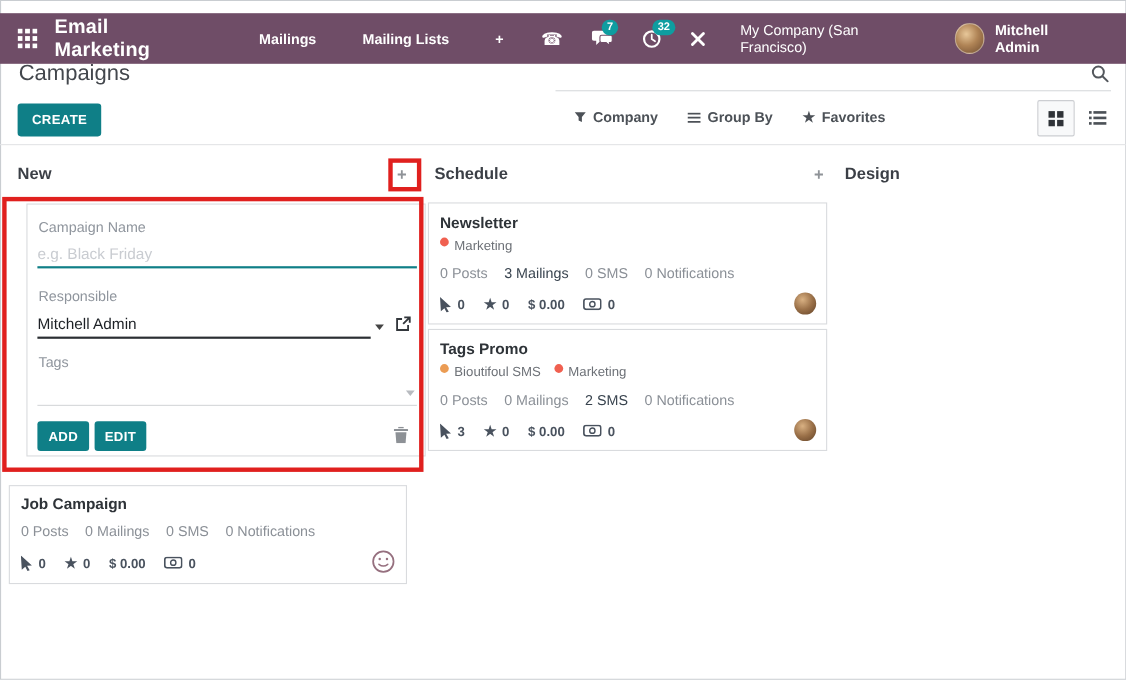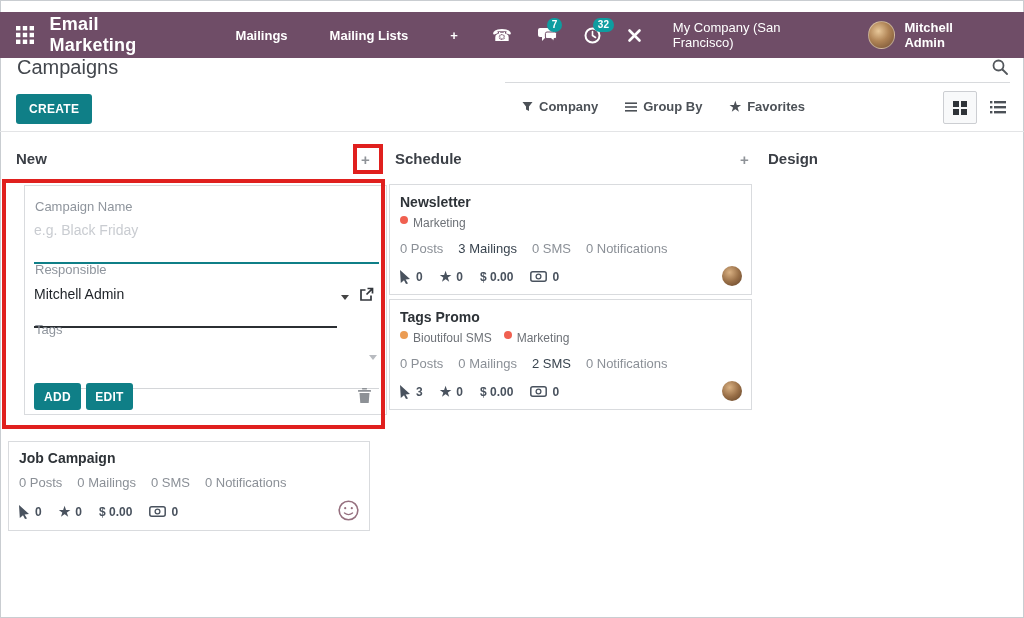--- a/index.html
+++ b/index.html
@@ -41,21 +41,21 @@
   .list-toggle{width:26px;height:31px;display:flex;align-items:center;justify-content:center;cursor:pointer;}
   .divider{position:absolute;left:0;top:131px;width:1024px;height:1px;background:#e3e4e6;}
   
   .col-title{position:absolute;font-size:15px;font-weight:700;color:#3b3f46;}
   .col-plus{position:absolute;color:#8f9398;font-size:15px;font-weight:bold;cursor:pointer;line-height:1;}
   .annotation{position:absolute;border:4px solid #e0201e;pointer-events:none;z-index:5;}
   .card{position:absolute;background:#fff;border:1px solid #d9dbde;box-sizing:border-box;}
   .card-title{font-size:14px;font-weight:700;color:#2e3338;}
   .qc-label{font-size:13px;color:#8f959d;}
   .qc-input{display:block;border:none;outline:none;background:transparent;font-size:14px;
-    font-family:"Liberation Sans",sans-serif;color:#1d2126;padding:0 0 24px 0;}
+    font-family:"Liberation Sans",sans-serif;color:#1d2126;padding:0 0 4px 0;}
   .qc-input::placeholder{color:#c9ccd1;}
   .caret{width:0;height:0;border-left:4px solid transparent;border-right:4px solid transparent;
     border-top:5px solid #444;display:inline-block;}
   .caret.light{border-top-color:#b8bbc0;}
   .tag-row{display:flex;gap:12px;align-items:center;}
   .tag{display:flex;align-items:flex-start;gap:5px;font-size:12px;color:#6d7177;}
   .dot{width:8px;height:8px;border-radius:50%;display:inline-block;}
   .stats-row{display:flex;gap:15px;font-size:13px;color:#8b9097;}
   .stat{cursor:pointer;}
   .stat.strong{color:#39444f;}

